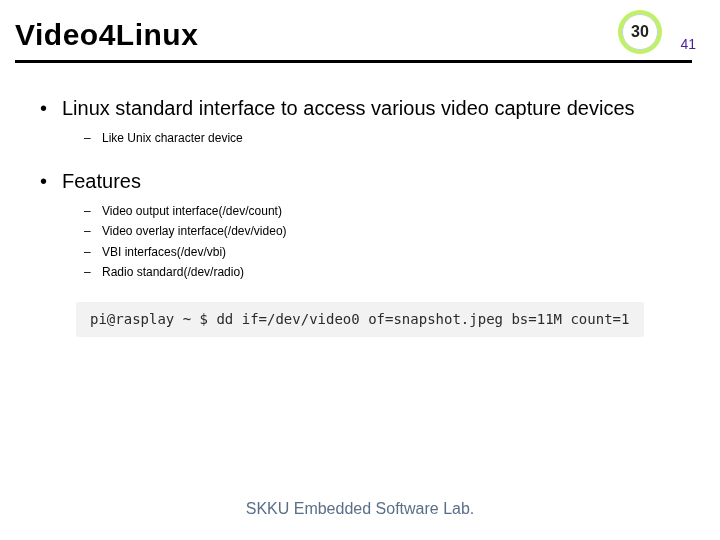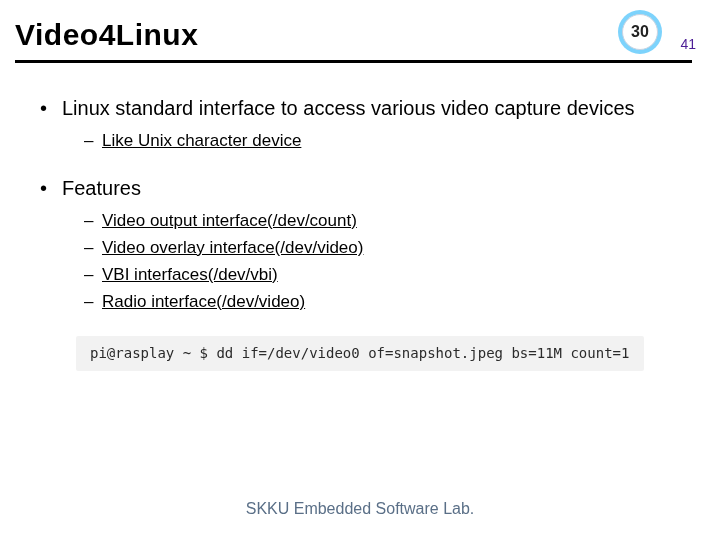--- a/index.html
+++ b/index.html
@@ -33,21 +33,21 @@
     border: none;
     border-top: 3px solid #000;
   }
   .page-badge {
     position: absolute;
     top: 10px;
     right: 58px;
     width: 44px;
     height: 44px;
     border-radius: 50%;
-    background: #7dd3fc;
+    background: #bef264;
     display: flex;
     align-items: center;
     justify-content: center;
   }
   .page-badge-inner {
     width: 34px;
     height: 34px;
     border-radius: 50%;
     background: #ffffff;
     border: 1px solid #c9d4e2;
@@ -84,22 +84,21 @@
     content: "•";
     position: absolute;
     left: 0;
     top: 0;
     font-size: 20px;
   }
   ul.level2 {
     list-style: none;
     padding-left: 22px;
     margin: 8px 0 0 0;
-    font-size: 17px;
-    text-decoration: underline;
+    font-size: 12px;
   }
   ul.level2 > li {
     position: relative;
     padding-left: 18px;
     margin-bottom: 4px;
   }
   ul.level2 > li::before {
     content: "–";
     position: absolute;
     left: 0;
@@ -148,21 +147,21 @@
         <ul class="level2">
           <li><span>Like Unix character device</span></li>
         </ul>
       </li>
       <li>
         <span>Features</span>
         <ul class="level2">
           <li><span>Video output interface(/dev/count)</span></li>
           <li><span>Video overlay interface(/dev/video)</span></li>
           <li><span>VBI interfaces(/dev/vbi)</span></li>
-          <li><span>Radio interface(/dev/video)</span></li>
+          <li><span>Radio standard(/dev/radio)</span></li>
         </ul>
       </li>
     </ul>
 
     <div class="terminal">
       <span>pi@rasplay ~ $ dd if=/dev/video0 of=snapshot.jpeg bs=11M count=1</span>
     </div>
   </div>
 
   <div class="footer">

